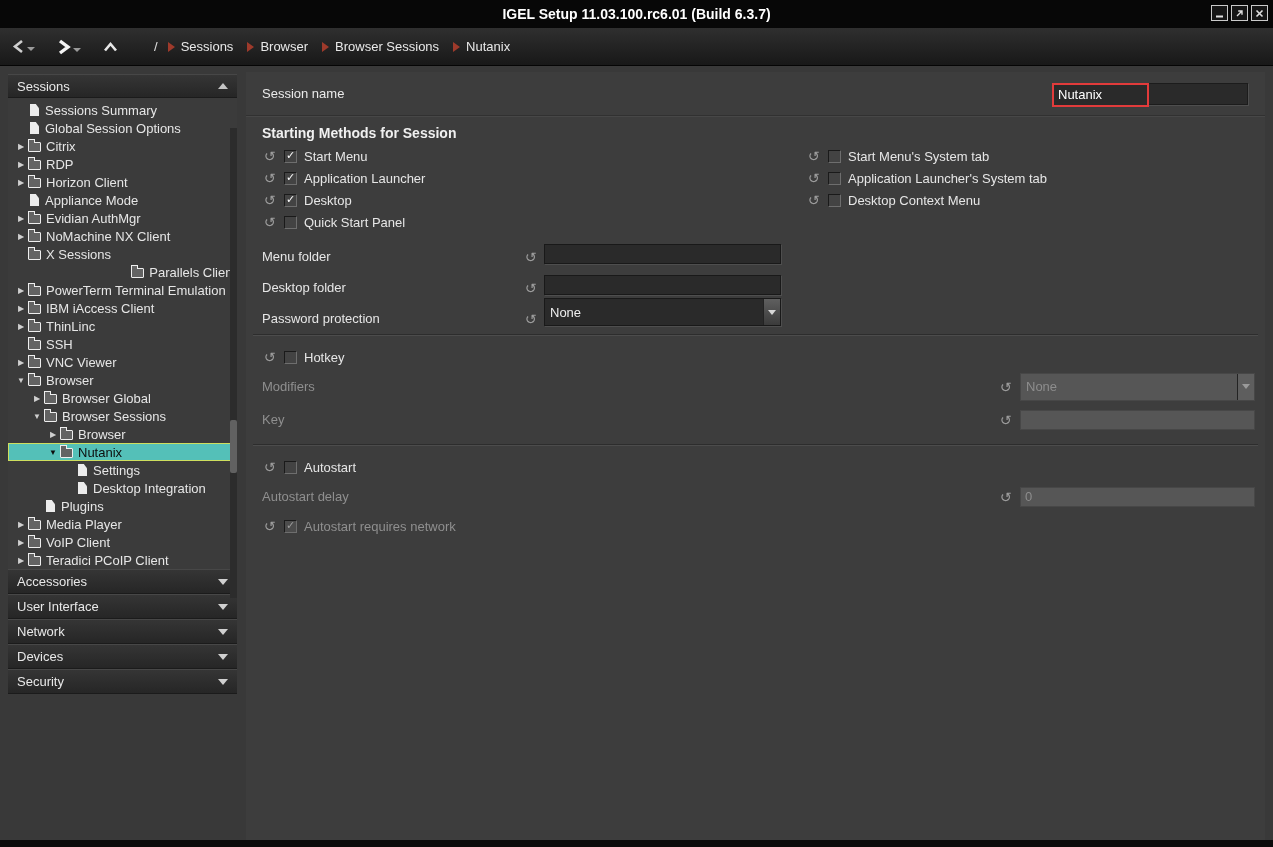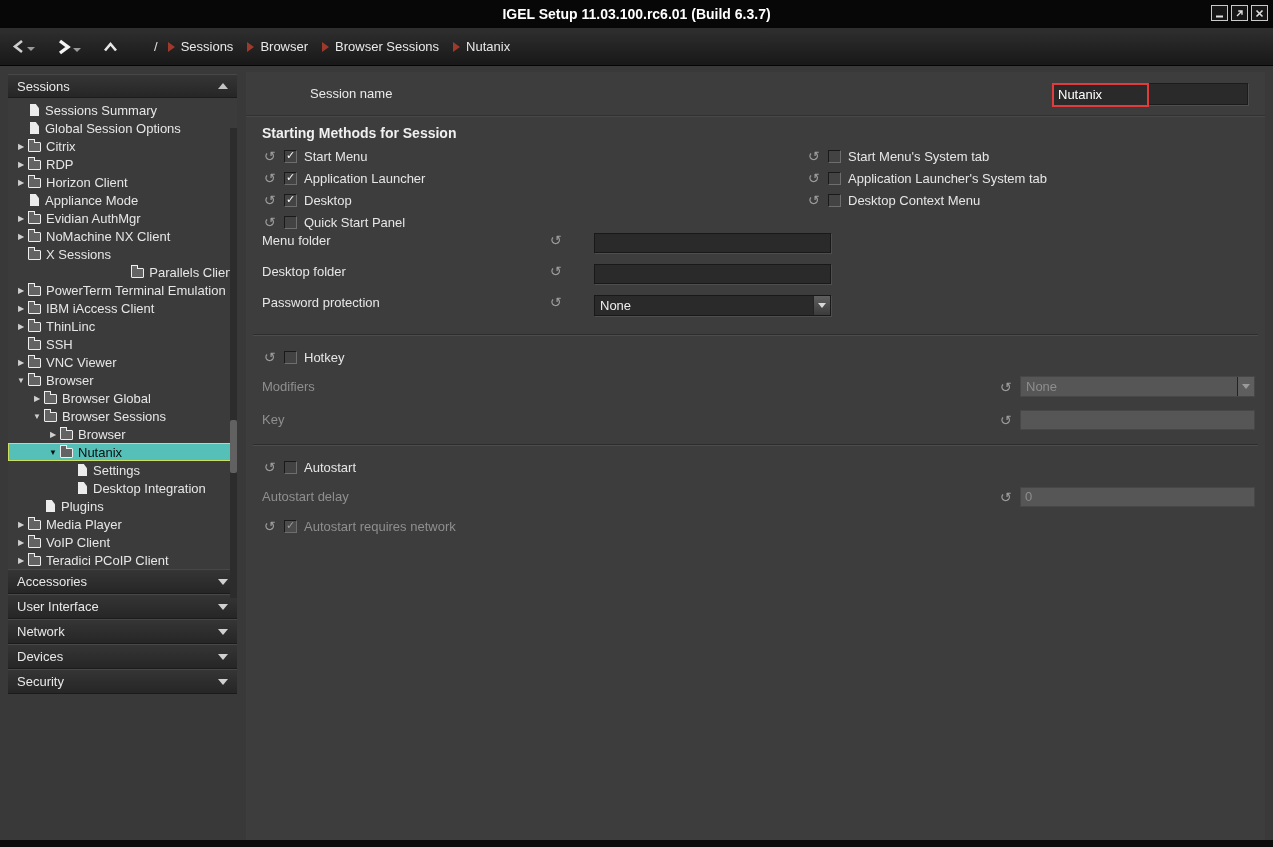--- a/index.html
+++ b/index.html
@@ -52,47 +52,47 @@
   .search-panel { height:33px; background:linear-gradient(#454545,#383838); border:1px solid #2c2c2c; display:flex; align-items:center; justify-content:space-between; padding:0 10px; }
   .search-label { font-size:15px; font-weight:bold; color:#f2f2f2; }
   .circle-btn { width:19px; height:19px; border-radius:50%; border:1px solid #bdbdbd; background:#2c2c2c; display:flex; align-items:center; justify-content:center; }
 
   .vscroll { position:absolute; left:230px; top:61px; width:7px; height:470px; background:#2c2c2c; }
   .vscroll-thumb { position:absolute; left:0; top:292px; width:7px; height:53px; background:#616161; border-radius:2px; }
 
   
   .main { position:absolute; left:246px; top:5px; width:1019px; height:768px; background:#3d3d3d; }
   .session-row { height:44px; display:flex; align-items:center; justify-content:space-between; padding:0 17px 0 16px; border-bottom:1px solid #313131; box-shadow:0 1px 0 #474747; }
-  .session-label { font-size:13px; color:#eaeaea;margin-left:48px; }
+  .session-label { font-size:13px; color:#eaeaea; }
   .session-input { position:relative; width:196px; height:22px; background:#2a2a2a; border:1px solid #1c1c1c; box-shadow:1px 1px 0 rgba(255,255,255,0.09); }
   .focus-box { position:absolute; left:-1px; top:-1px; width:97px; height:24px; border:2px solid #e23b3b; background:#2a2a2a; display:flex; align-items:center; padding-left:4px; color:#ffffff; }
 
   .section-title { margin:9px 0 4px 16px; font-size:14px; font-weight:bold; color:#f0f0f0; }
 
   .cb-columns { display:flex; }
   .col-left { width:544px; }
   .col-right { flex:1; }
   .cb-row { display:flex; align-items:center; height:22px; padding-left:16px; gap:7px; }
   .cb-row.tall { height:26px; }
   .reset { color:#9d9d9d; font-size:14px; width:15px; text-align:center; line-height:14px; cursor:default; }
   .cb { width:13px; height:13px; background:#434343; border-top:1px solid #1a1a1a; border-left:1px solid #1a1a1a; border-bottom:1px solid #6e6e6e; border-right:1px solid #6e6e6e; display:flex; align-items:center; justify-content:center; font-size:11px; color:#ffffff; flex-shrink:0; }
   .cb.checked::before { content:"✓"; margin-top:-2px; }
   .cb.cbdis { background:#4c4c4c; color:#9d9d9d; }
   .cb-label { font-size:13px; color:#e6e6e6; }
   .cb-row.dis .cb-label { color:#8f8f8f; }
 
-  .field-row { display:flex; align-items:flex-start; height:31px; padding-left:16px;gap:25px; }
+  .field-row { display:flex; align-items:flex-end; height:31px; padding-left:16px; }
   .f-label { width:261px; font-size:13px; color:#e6e6e6; }
   .f-label.dis { color:#8f8f8f; }
   .field-row .reset { margin-right:6px; }
 
   .tinput { width:237px; height:20px; background:#2a2a2a; border:1px solid #191919; box-shadow:1px 1px 0 rgba(255,255,255,0.09); color:#eeeeee; padding:0 4px; font-size:13px; font-family:"Liberation Sans","DejaVu Sans",sans-serif; outline:none; }
   .tinput.dis { background:#565656; border-color:#474747; box-shadow:none; color:#8d8d8d; }
 
-  .combo { width:237px; height:21px; background:#2a2a2a; border:1px solid #191919; box-shadow:1px 1px 0 rgba(255,255,255,0.09); display:flex; align-items:center; }
+  .combo { width:237px; height:28px; background:#2a2a2a; border:1px solid #191919; box-shadow:1px 1px 0 rgba(255,255,255,0.09); display:flex; align-items:center; }
   .combo .val { flex:1; padding-left:5px; font-size:13px; color:#eeeeee; }
   .combo-btn { width:17px; height:100%; background:linear-gradient(#5f5f5f,#3b3b3b); border-left:1px solid #232323; display:flex; align-items:center; justify-content:center; }
   .tri-down { width:0; height:0; border-left:4px solid transparent; border-right:4px solid transparent; border-top:5px solid #d8d8d8; }
   .combo.dis { background:#565656; border-color:#474747; box-shadow:none; }
   .combo.dis .val { color:#8d8d8d; }
   .combo.dis .combo-btn { background:#5e5e5e; }
   .combo.dis .tri-down { border-top-color:#9a9a9a; }
 
   .divider { height:2px; border-top:1px solid #2d2d2d; border-bottom:1px solid #4c4c4c; margin:8px 7px; }
 

